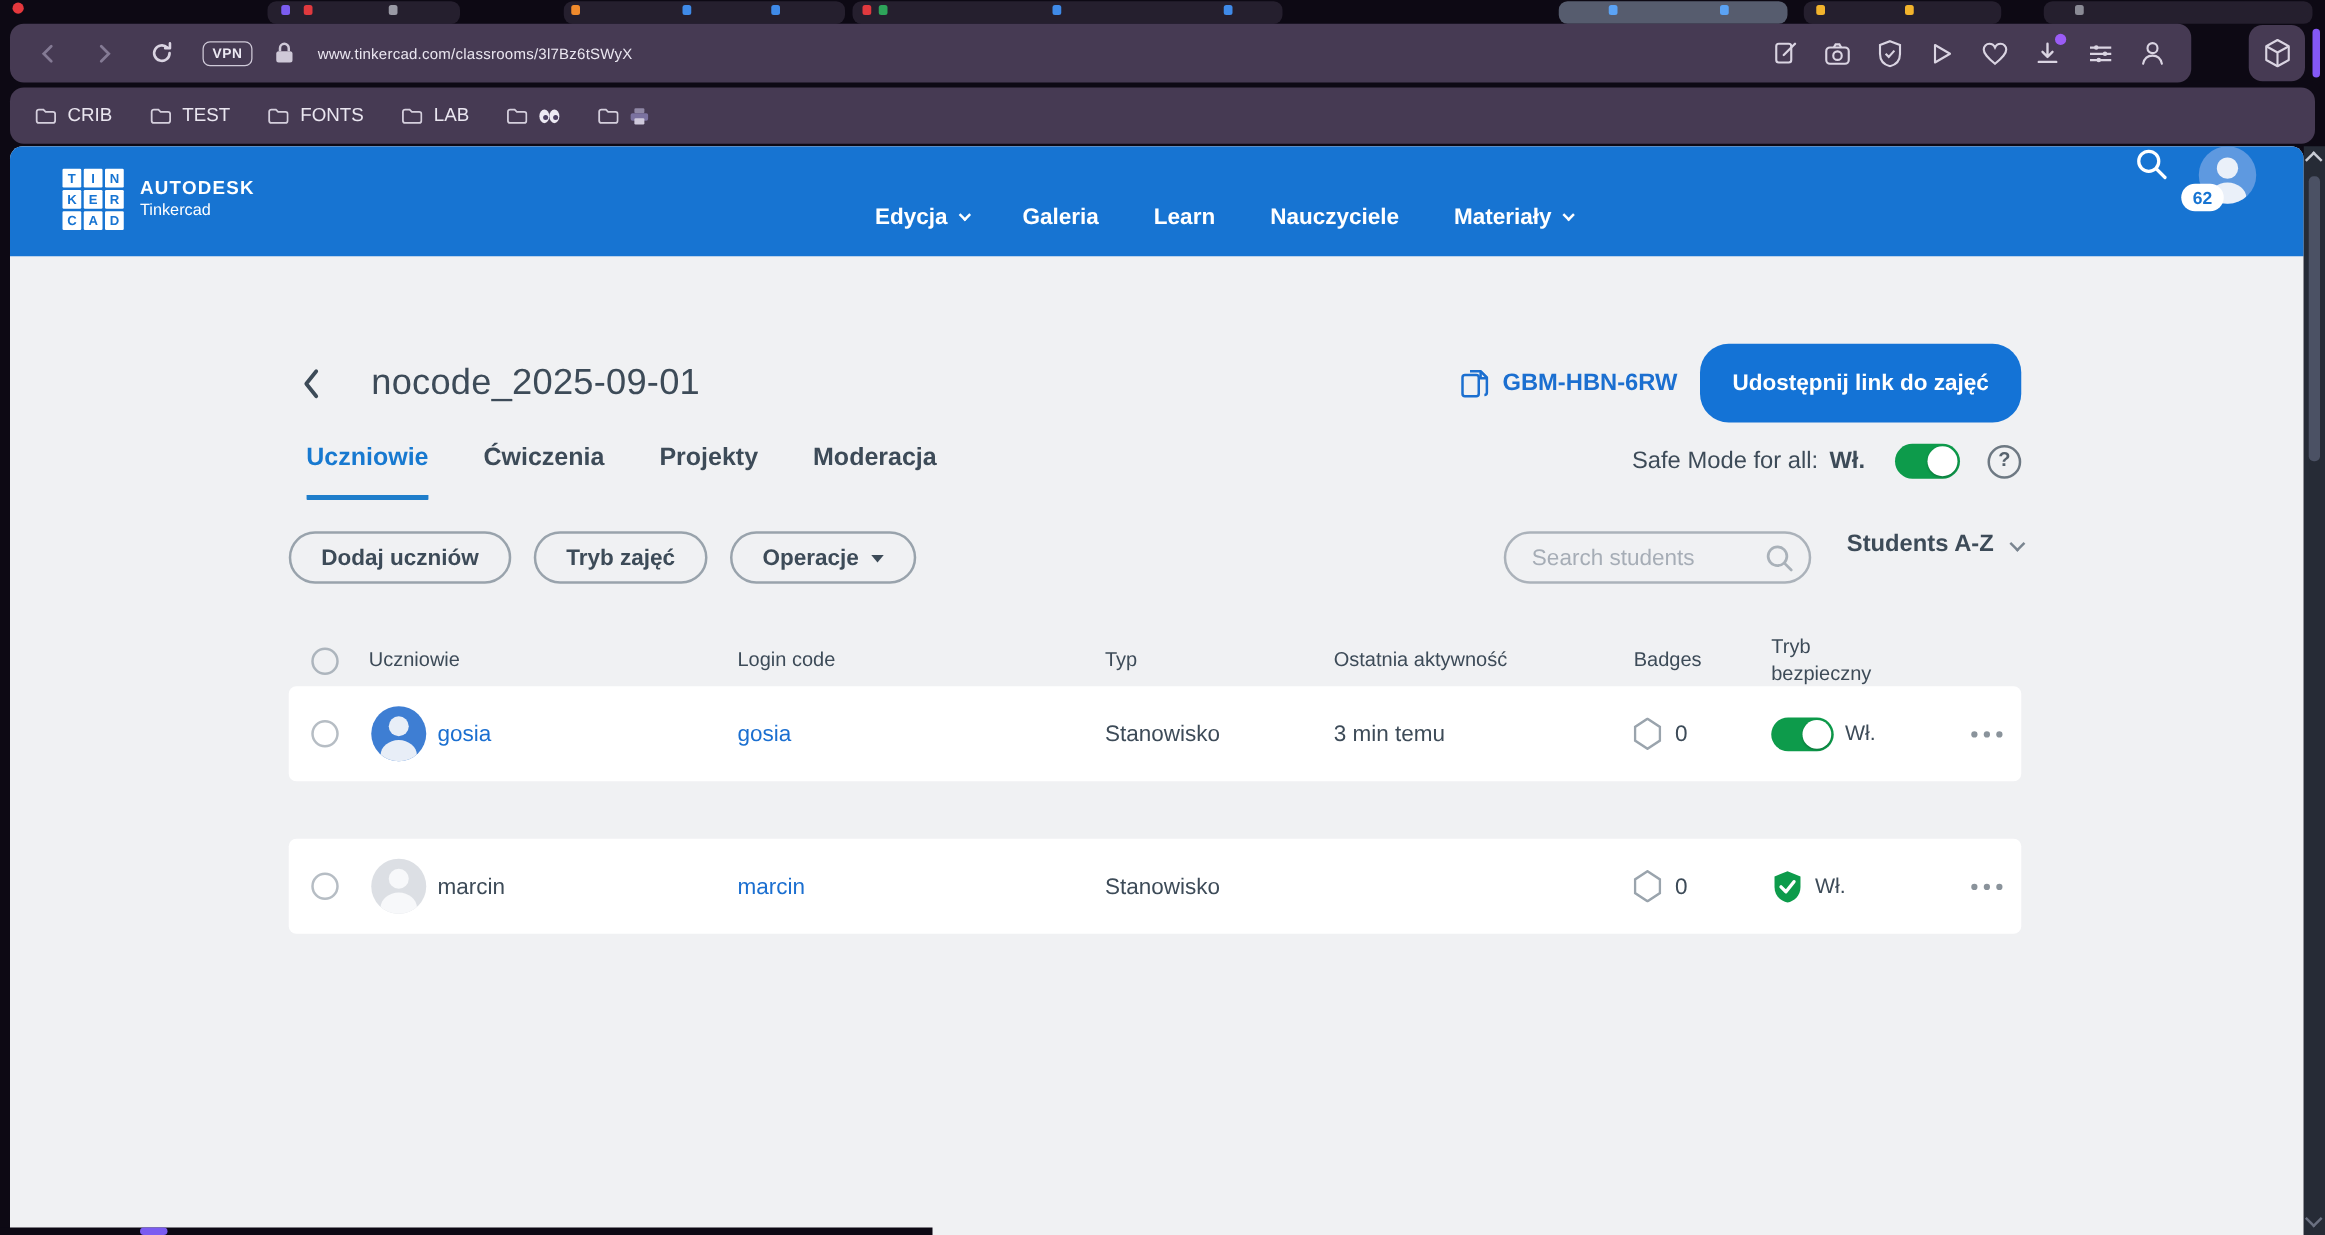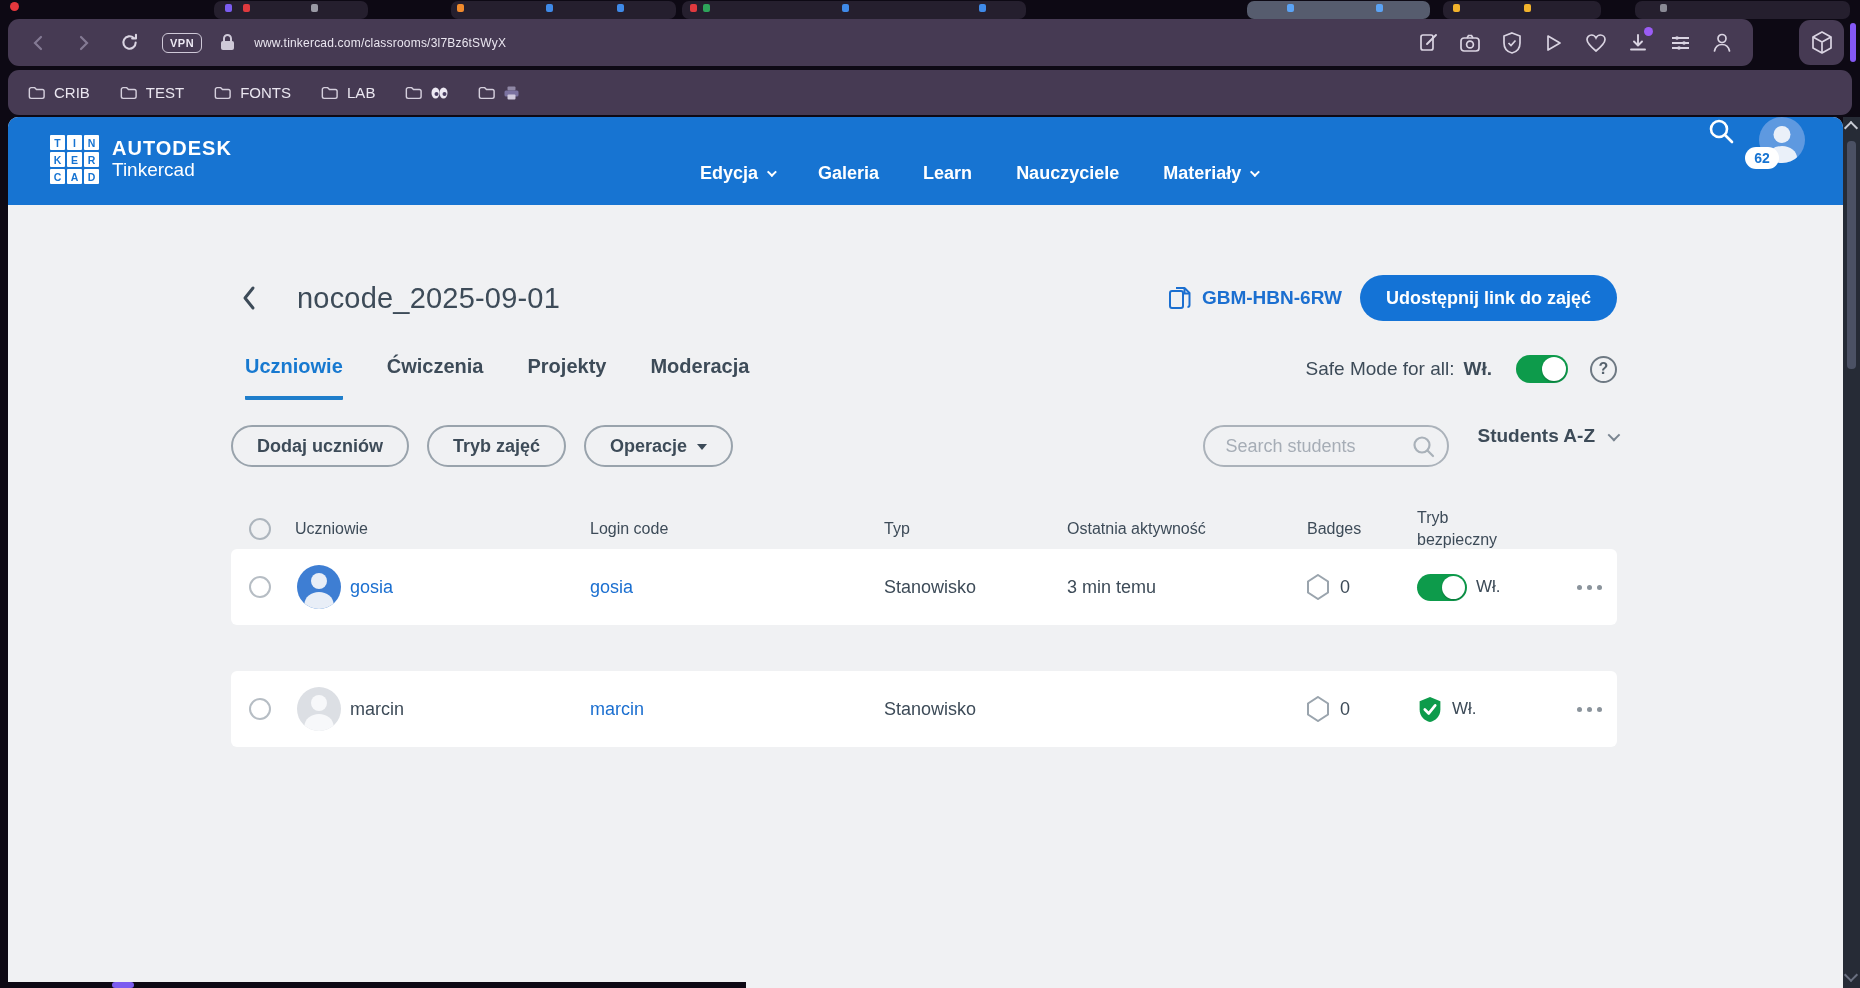--- a/index.html
+++ b/index.html
@@ -32,22 +32,22 @@
 
   
   .viewport { position:absolute; left:8px; top:117px; width:1835px; height:871px; background:#F0F1F3;
               border-radius:10px 10px 0 0; overflow:hidden; }
 
   .sitehead { position:absolute; left:0; top:0; width:100%; height:88px; background:#1774D2; color:#fff; }
   .logo-wrap { position:absolute; left:42px; top:18px; display:flex; align-items:center; gap:13px; }
   .logo-grid { display:grid; grid-template-columns:repeat(3,15px); grid-auto-rows:15px; gap:2px; }
   .logo-grid span { background:#fff; color:#1774D2; font-size:10.5px; font-weight:bold;
                     display:flex; align-items:center; justify-content:center; border-radius:1px; }
-  .brand .l1 { font-size:20px; font-weight:bold; letter-spacing:1px; line-height:1.1; }
-  .brand .l2 { font-size:19px; line-height:1.2; }
+  .brand .l1 { font-size:15px; font-weight:bold; letter-spacing:1px; line-height:1.1; }
+  .brand .l2 { font-size:13px; line-height:1.2; }
   .sitenav { position:absolute; left:692px; top:12px; height:88px; display:flex; align-items:center; gap:44px; }
   .sitenav .nav-item { font-size:18px; font-weight:600; display:flex; align-items:center; gap:9px; }
   .chev { width:8px; height:8px; border-right:2px solid currentColor; border-bottom:2px solid currentColor;
           transform:rotate(45deg) translateY(-2px); display:inline-block; }
   .sitenav .chev { width:7px; height:7px; }
   .head-right { position:absolute; right:38px; top:0; height:88px; display:flex; align-items:flex-start; gap:24px; }
   .avatar { width:46px; height:46px; border-radius:50%; background:#5E99E0; position:relative; overflow:visible; }
   .avatar .mask { position:absolute; inset:0; border-radius:50%; overflow:hidden; }
   .avatar .head { position:absolute; left:50%; top:9px; transform:translateX(-50%); width:17px; height:17px; border-radius:50%; background:#EAF0F9; }
   .avatar .body { position:absolute; left:50%; top:29px; transform:translateX(-50%); width:30px; height:24px; border-radius:50%; background:#EAF0F9; }
@@ -55,21 +55,21 @@
              color:#1774D2; font-size:14px; font-weight:bold; display:flex; align-items:center; justify-content:center; padding:0 7px; }
 
   
   .content { position:absolute; left:223px; top:88px; width:1386px; height:600px; }
 
   .title-row { position:absolute; top:70px; left:0; width:100%; display:flex; align-items:center; }
   .backbtn { width:30px; height:36px; display:flex; align-items:center; color:#3D4B58; margin-left:10px; }
   .page-title { font-size:29px; font-weight:500; color:#3D4B58; margin-left:26px; letter-spacing:.2px; }
   .code-group { margin-left:auto; display:flex; align-items:center; gap:18px; }
   .code-link { display:flex; align-items:center; gap:10px; color:#1B6FD0; font-size:19px; font-weight:600; }
-  .share-btn { height:46px; border:none; border-radius:23px; background:#1473D6; color:#fff; font-size:18px;
+  .share-btn { height:63px; border:none; border-radius:23px; background:#1473D6; color:#fff; font-size:18px;
                font-weight:bold; padding:0 26px; font-family:inherit; }
 
   .tabs-row { position:absolute; top:150px; left:0; width:100%; display:flex; align-items:flex-start; padding-left:14px; }
   .tabs { display:flex; gap:44px; }
   .tab { font-size:20px; font-weight:600; color:#3D4B58; padding-bottom:18px; }
   .tab.active { color:#1779D0; border-bottom:4px solid #1F7ECB; border-radius:0 0 1px 1px; }
   .safemode { margin-left:auto; display:flex; align-items:center; font-size:19px; color:#3D4B58; }
   .safemode .val { font-weight:bold; margin-left:9px; }
   .switch { width:52px; height:28px; border-radius:14px; background:#0D9B4B; position:relative; margin-left:24px; }
   .switch .knob { position:absolute; top:2px; right:2px; width:24px; height:24px; border-radius:50%; background:#fff;

